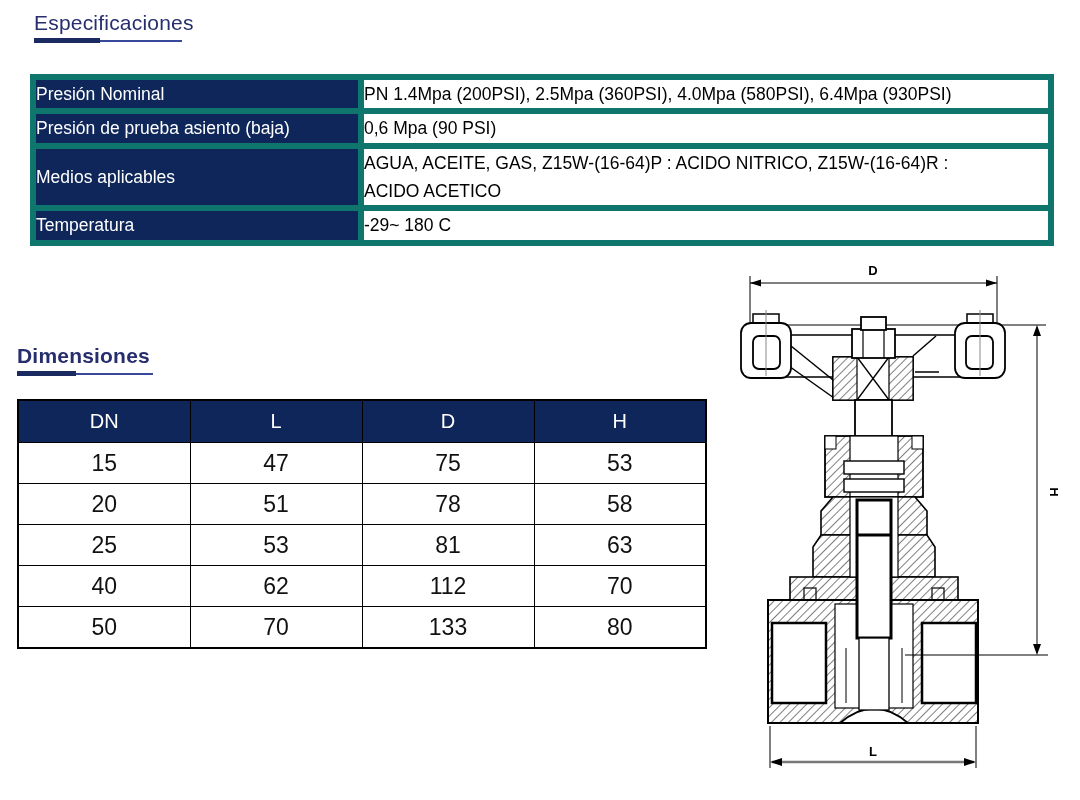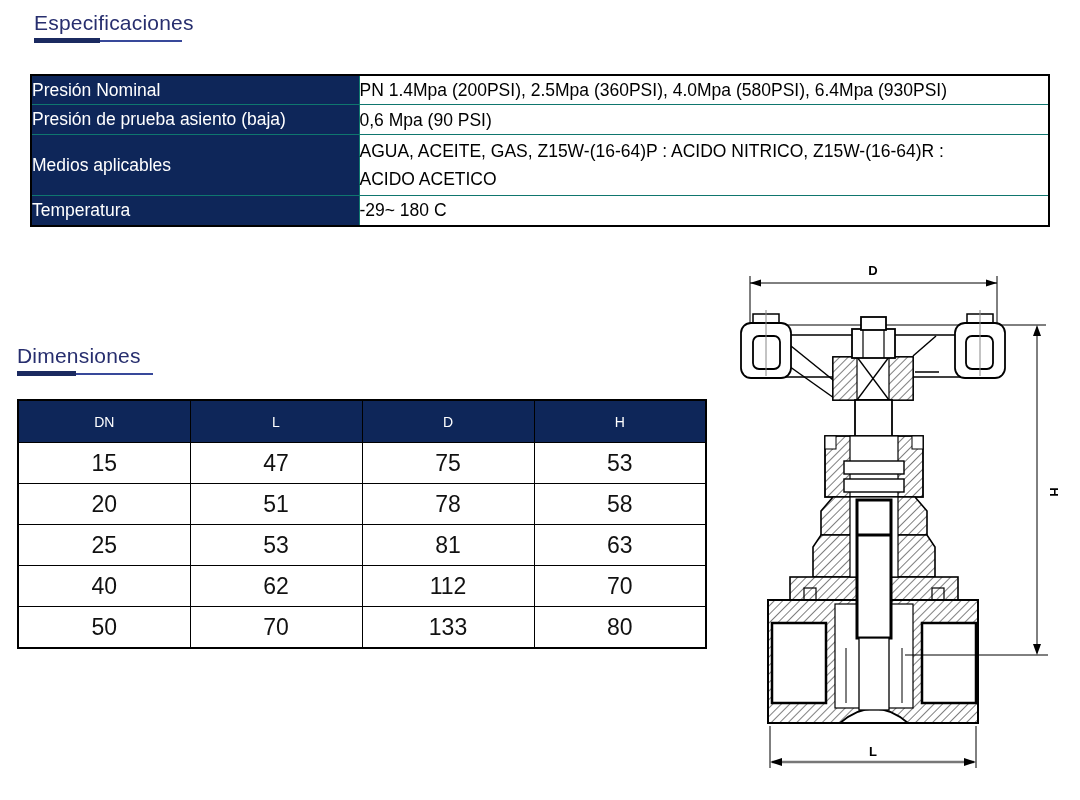--- a/index.html
+++ b/index.html
@@ -11,33 +11,33 @@
   .abs{position:absolute;}
 
   
   .sec-title{color:#272e6e;font-size:21px;line-height:24px;letter-spacing:0.2px;}
   .underline{display:flex;align-items:center;margin-top:3px;}
   .underline .thick{height:5px;background:#1b2a60;}
   .underline .thin{height:2px;background:#38489a;}
 
   
   table.spec{border-collapse:collapse;table-layout:fixed;width:1018px;border:2px solid #000;}
-  table.spec td{border:1px solid #0f766e;padding:0;font-size:17.5px;}
+  table.spec td{border:6px solid #0f766e;padding:0;font-size:17.5px;}
   td.spec-label{
     background:#0e2659;color:#ffffff;padding-left:7px;vertical-align:middle;
   }
   td.spec-value{
     text-align:left;vertical-align:middle;white-space:pre-line;line-height:1.62;
   }
   tr.h27{height:27px;} tr.h31{height:31px;} tr.h30{height:30px;} tr.h61{height:61px;}
 
   
   table.dims{border-collapse:collapse;table-layout:fixed;width:688px;border:2px solid #000;}
   table.dims td{border:1.5px solid #000;text-align:center;vertical-align:middle;padding:0;}
-  table.dims tr.dhead td{background:#0e2659;color:#ffffff;font-size:14px;height:41px;}
+  table.dims tr.dhead td{background:#0e2659;color:#ffffff;font-size:20px;height:41px;}
   table.dims tr.drow td{font-size:23px;height:40px;color:#111;}
 
   svg text{font-family:"Liberation Sans", sans-serif;}
 </style>
 </head>
 <body>
 
 <div class="abs" style="left:34px;top:11px;">
   <div class="sec-title">Especificaciones</div>
   <div class="underline">
@@ -65,21 +65,21 @@
       <td class="spec-value">AGUA, ACEITE, GAS, Z15W-(16-64)P :  ACIDO NITRICO, Z15W-(16-64)R :
 ACIDO ACETICO</td>
     </tr>
     <tr class="h30">
       <td class="spec-label">Temperatura</td>
       <td class="spec-value">-29~ 180  C</td>
     </tr>
   </tbody>
 </table>
 
-<div class="abs" style="left:17px;top:344px;">
+<div class="abs" style="left:17px;top:344px;font-weight:bold;">
   <div class="sec-title">Dimensiones</div>
   <div class="underline">
     <span class="thick" style="width:59px"></span>
     <span class="thin" style="width:77px"></span>
   </div>
 </div>
 
 <table class="dims abs" style="left:17px;top:399px;">
   <colgroup>
       <col style="width:172px">

